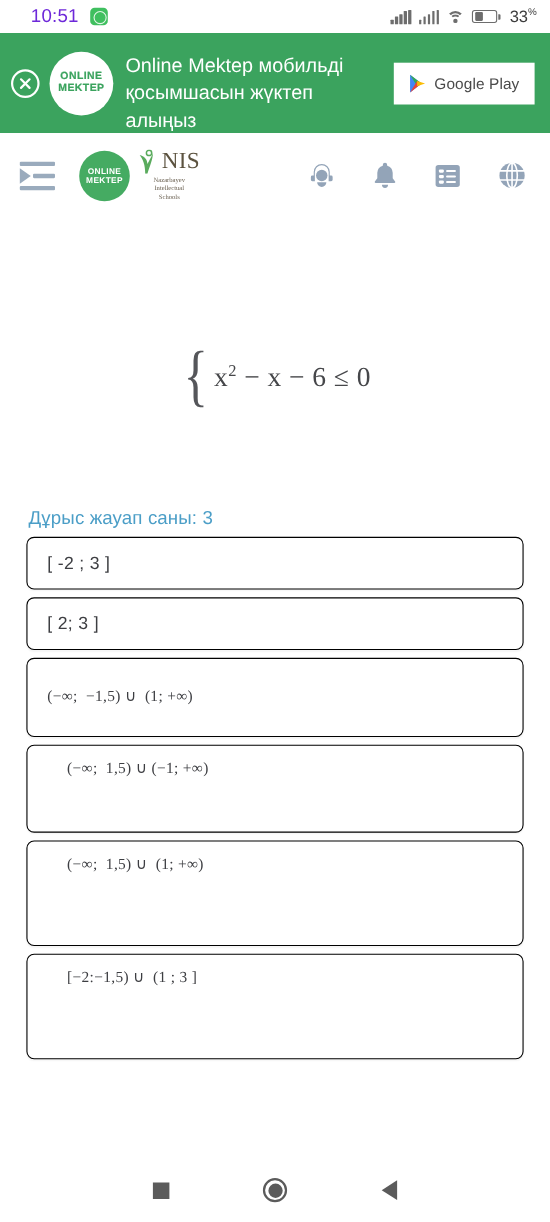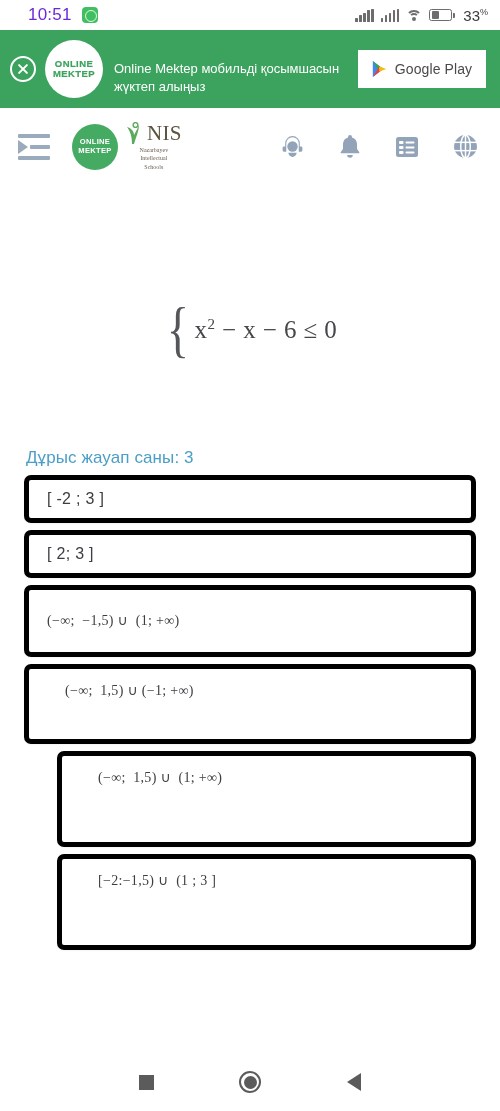--- a/index.html
+++ b/index.html
@@ -161,21 +161,21 @@
     font-size: 9.5px;
     font-weight: 700;
     letter-spacing: .4px;
     color: #3ba35e;
     -webkit-text-stroke: .2px #3ba35e;
   }
 
   .promo-text {
     flex: 1;
     color: #ffffff;
-    font-size: 13px;
+    font-size: 18px;
     line-height: 1.38;
     padding-left: 2px;
     padding-right: 4px;
     margin-top: 17px;
   }
 
   .promo-gp {
     flex: 0 0 128px;
     height: 38px;
     background: #ffffff;
@@ -322,41 +322,41 @@
     letter-spacing: .1px;
   }
 
   .options {
     padding: 0 24px;
     display: flex;
     flex-direction: column;
     gap: 7px;
   }
   .option {
-    border: 5px solid #000000;
+    border: 1px solid #000000;
     border-radius: 7px;
     background: #ffffff;
     box-shadow: 0 1px 1.5px rgba(0,0,0,.045);
     display: flex;
     align-items: flex-start;
     padding: 14px 18px 0 18px;
     color: #3d3e42;
   }
   .option .txt {
     font-family: "Liberation Serif", serif;
     font-size: 14px;
     line-height: 1.2;
     letter-spacing: .3px;
     white-space: pre;
   }
   .option.h-sm { height: 48px; align-items: center; padding-top: 0; }
   .option.h-sm .txt { font-family: "Liberation Sans", sans-serif; font-size: 16px; }
   .option.h-md { height: 72px; align-items: center; padding-top: 0; }
   .option.h-lg { height: 80px; }
-  .option.h-xl { height: 96px; margin-left: 33px; }
+  .option.h-xl { height: 96px; }
 
   .option.indent-1 .txt { padding-left: 18px; }
 
   
   .sysnav {
     flex: 0 0 58px;
     background: #ffffff;
     display: flex;
     align-items: center;
     justify-content: space-around;

